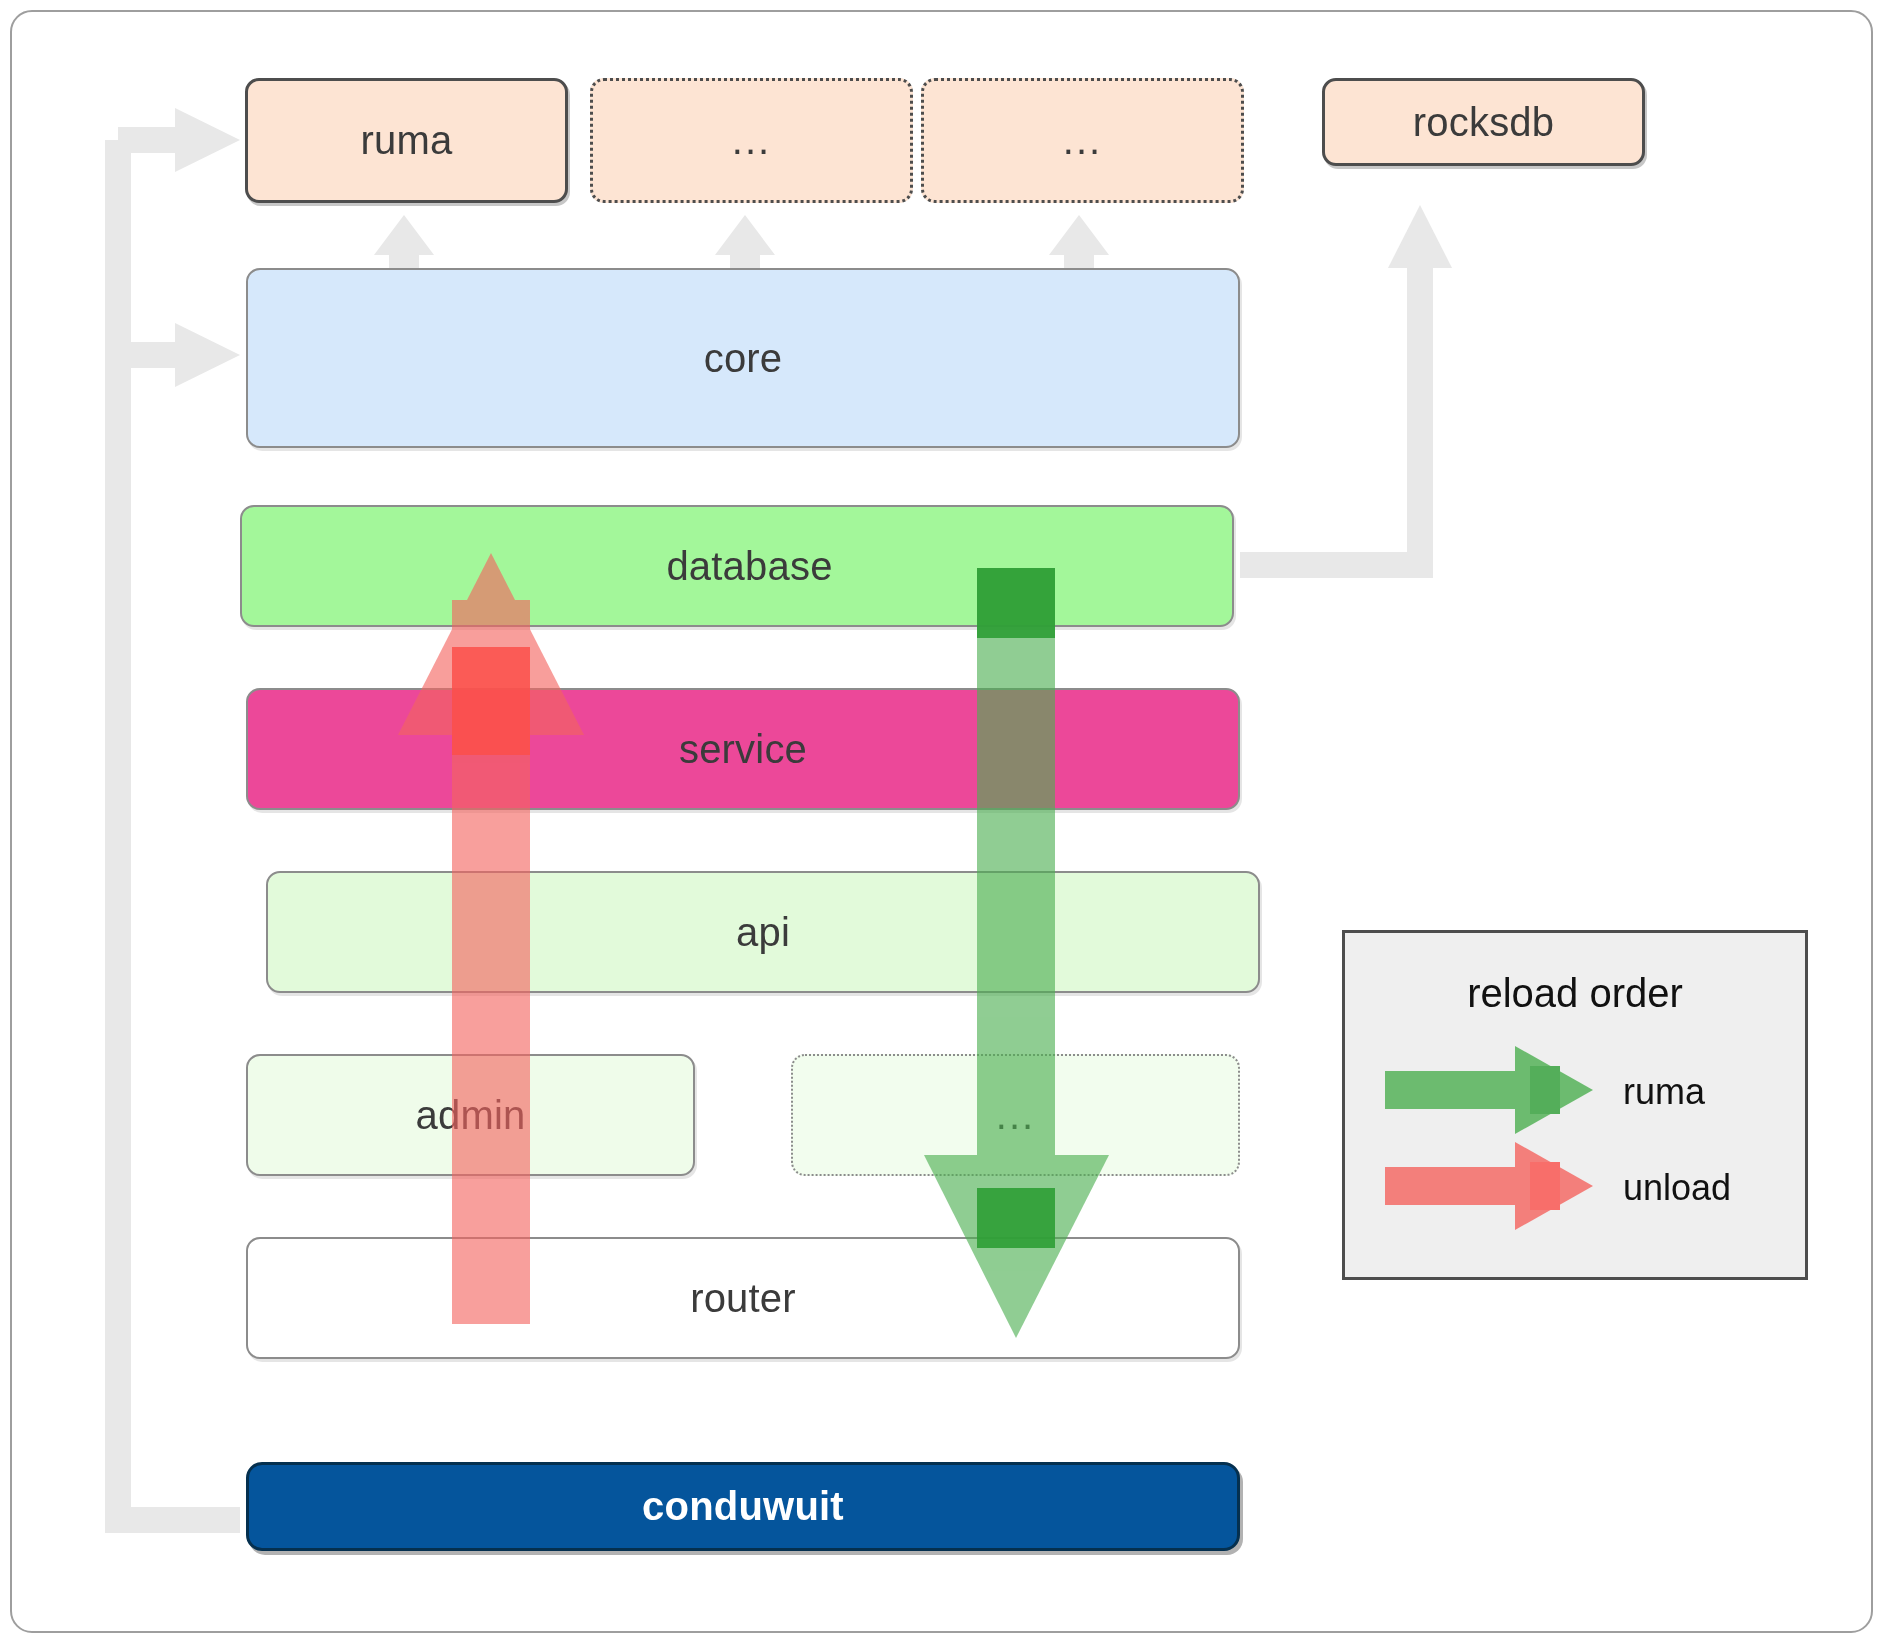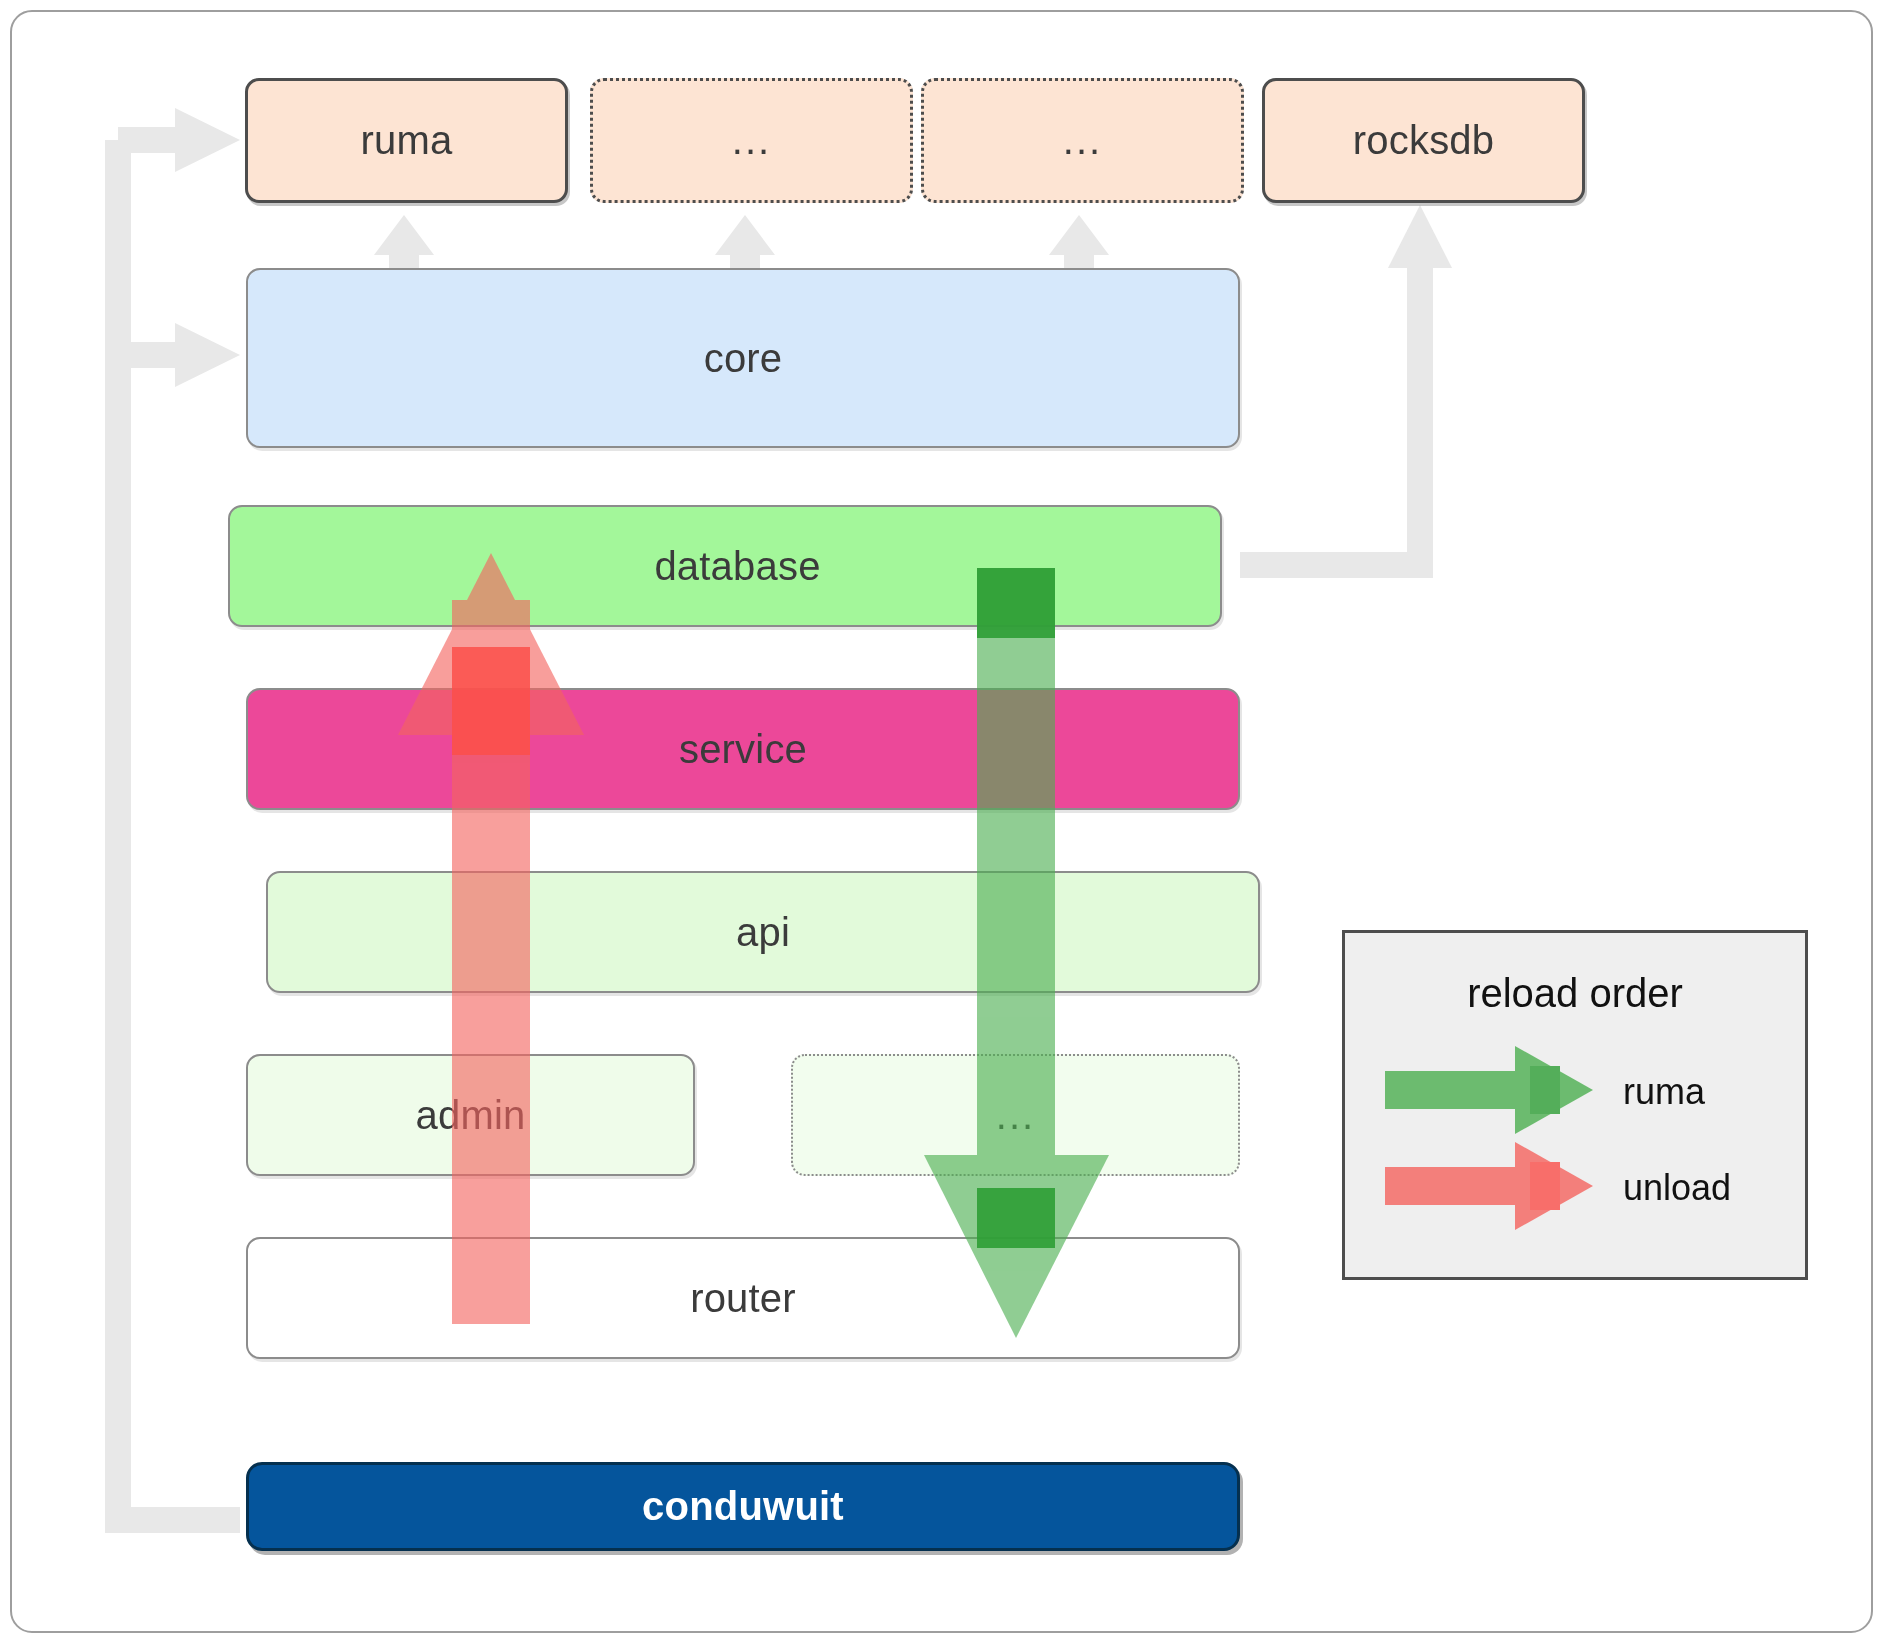--- a/index.html
+++ b/index.html
@@ -140,29 +140,29 @@
   </div>
 
   <div class="node dep dotted" style="left:590px; top:78px; width:323px; height:125px;">
     <span class="node-label ellipsis">...</span>
   </div>
 
   <div class="node dep dotted" style="left:921px; top:78px; width:323px; height:125px;">
     <span class="node-label ellipsis">...</span>
   </div>
 
-  <div class="node dep" style="left:1262px; top:78px; width:323px; height:125px;align-items:center;">
+  <div class="node dep" style="left:1322px; top:78px; width:323px; height:88px;align-items:center;">
     <span class="node-label">rocksdb</span>
   </div>
 
   <div class="node core-box" style="left:246px; top:268px; width:994px; height:180px;">
     <span class="node-label">core</span>
   </div>
 
-  <div class="node layer l-database" style="left:228px; top:505px; width:994px; height:122px;padding-left:25px;">
+  <div class="node layer l-database" style="left:240px; top:505px; width:994px; height:122px;padding-left:25px;">
     <span class="node-label">database</span>
   </div>
 
   <div class="node layer l-service" style="left:246px; top:688px; width:994px; height:122px;">
     <span class="node-label">service</span>
   </div>
 
   <div class="node layer l-api" style="left:246px; top:871px; width:994px; height:122px;">
     <span class="node-label">api</span>
   </div>

